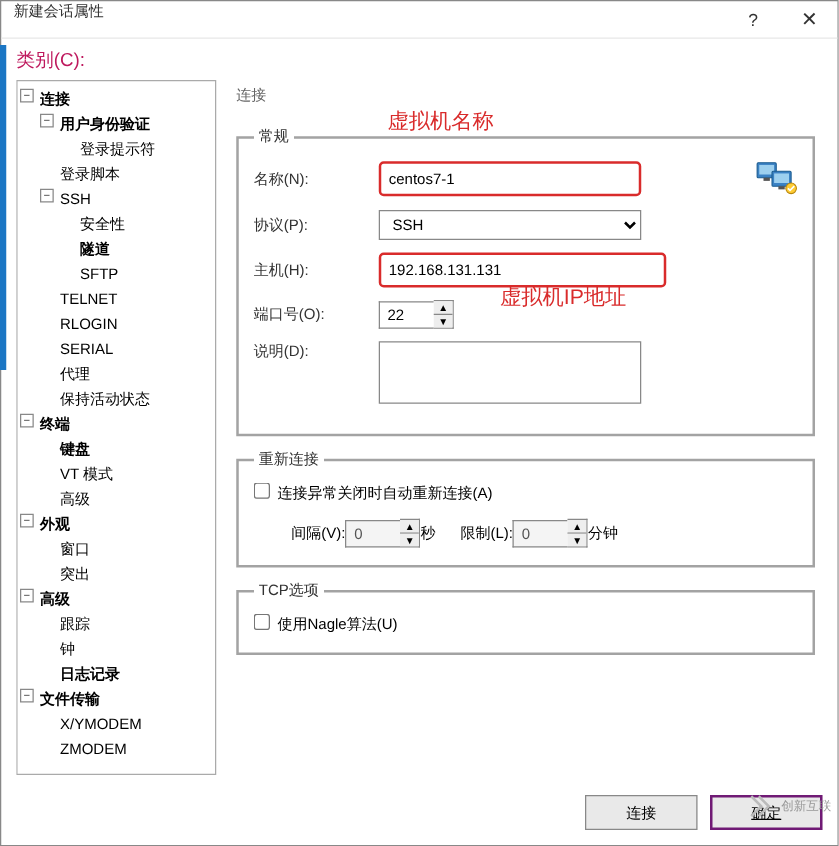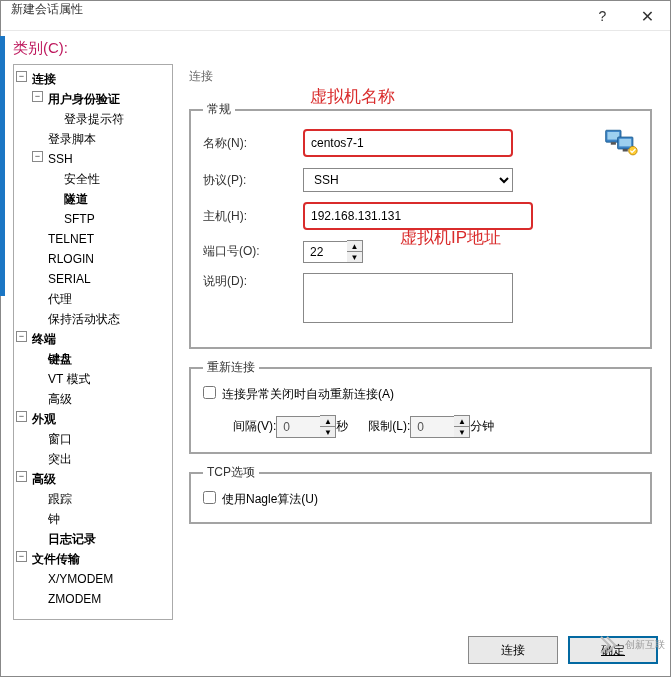--- a/index.html
+++ b/index.html
@@ -33,21 +33,21 @@
 .callout-red { border: 2px solid #d92b2b; border-radius: 4px; }
 .anno { position:absolute; color:#d92b2b; font-size:17px; font-weight:400;}
 .num-wrap { display:flex; align-items:flex-end;}
 .spin { width:16px; height:23px; display:flex; flex-direction:column; border:1px solid #888; border-left:none;}
 .spin div{flex:1; font-size:8px; display:flex; align-items:center; justify-content:center; background:#eee; cursor:pointer;}
 .spin div:first-child{border-bottom:1px solid #888;}
 .chk-row { display:flex; align-items:flex-start; gap:6px;}
 .chk-row input[type=checkbox]{ margin:0;}
 .buttons { display:flex; justify-content:flex-end; gap:10px; padding: 8px 12px 12px 0;}
 .buttons button{ width:90px; height:28px; border:1px solid #888; background:#e9e9e9; font-size:12px; cursor:pointer;}
-.buttons button.primary{ border:2px solid #0369a1;text-decoration:underline;}
+.buttons button.primary{ border:2px solid #701a75;text-decoration:underline;}
 .icon-computers { width:34px; height:30px;}
 .watermark { position:absolute; right:6px; bottom:20px; font-size:10px; color:#999; display:flex; align-items:center; gap:6px;}
 .side-line { position:absolute; left:0; top:36px; width:5px; height:260px; background:#1b76c4;}
 </style>
 </head>
 <body>
 
 <div class="window">
   <div class="side-line"></div>
   <div class="titlebar">

